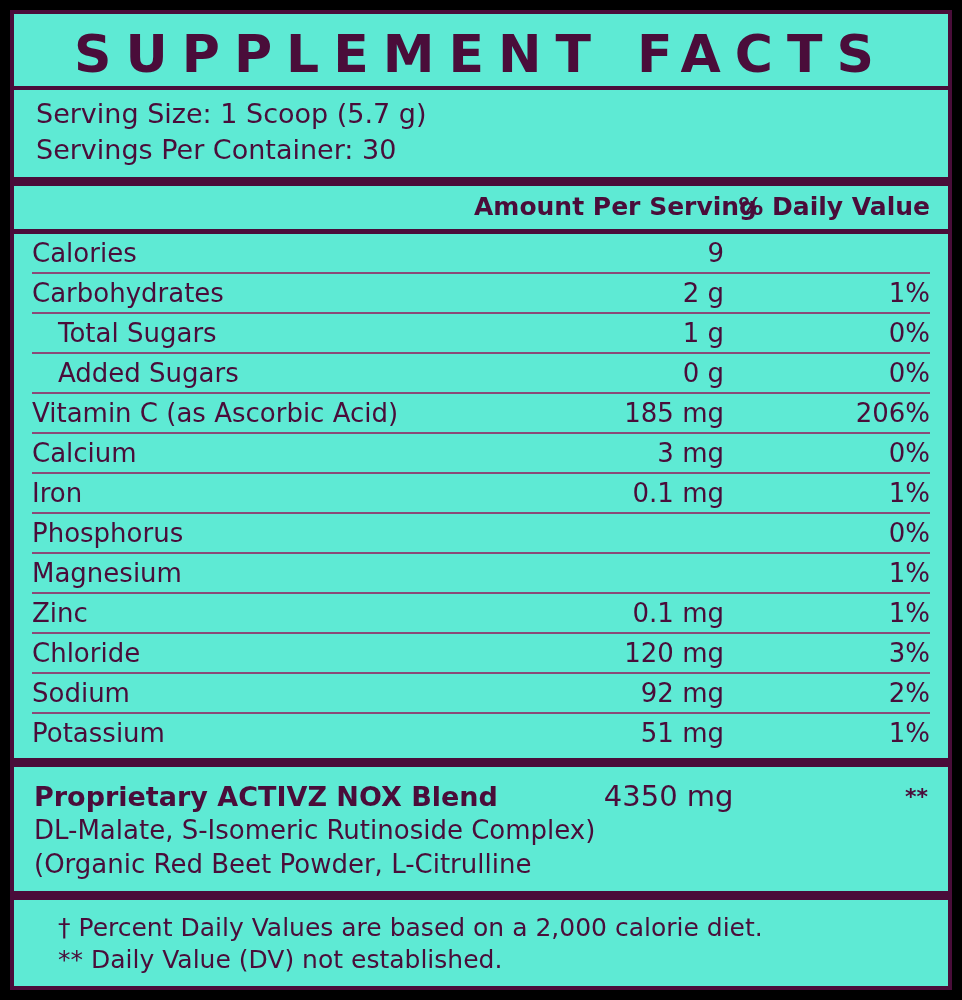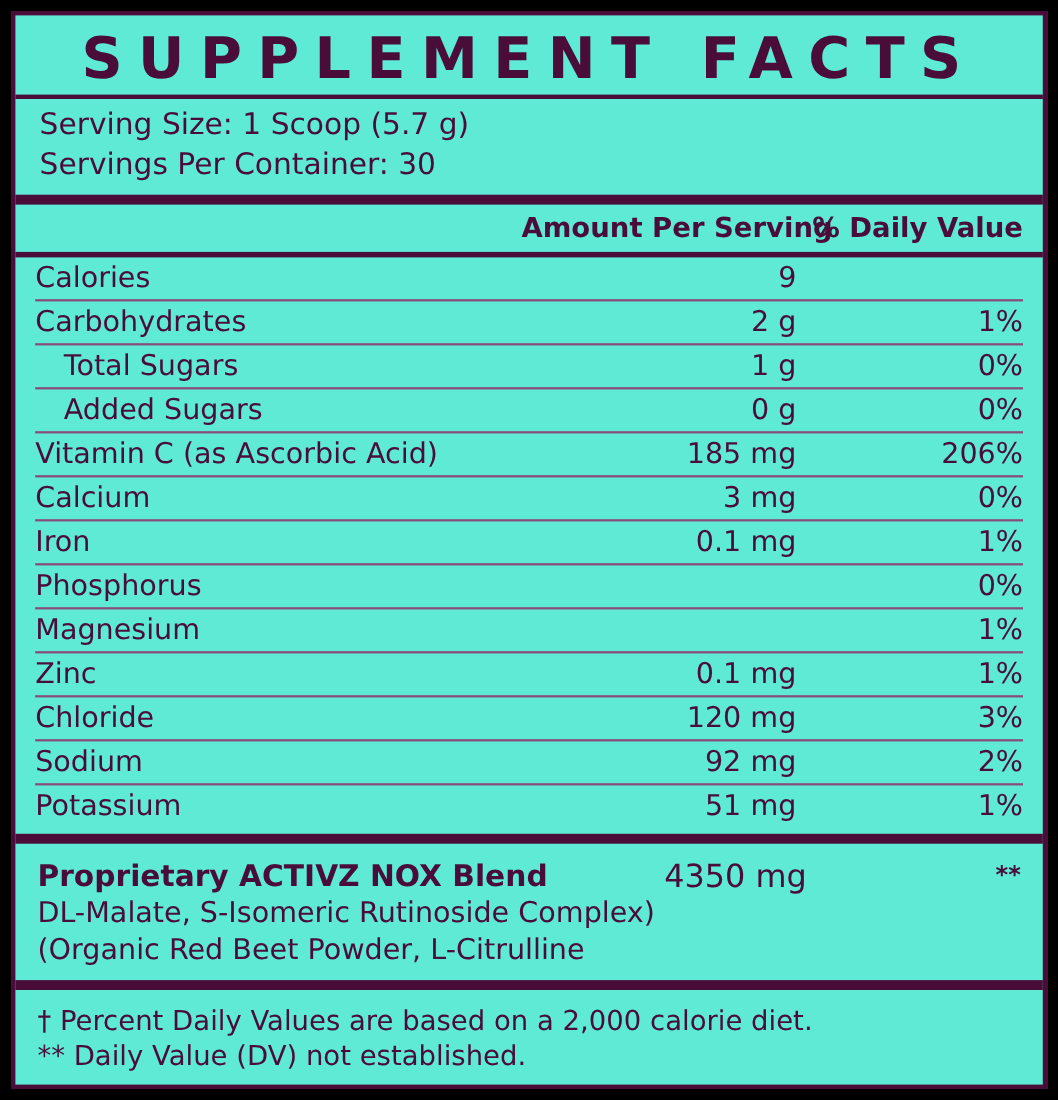--- a/index.html
+++ b/index.html
@@ -143,20 +143,21 @@
   }
 
   
   .footnotes {
     padding: 12px 20px 8px 20px;
     color: #4a0d3a;
   }
   .footnotes div {
     font-size: 25px;
     line-height: 1.3;
+    margin-left: 24px;
   }
   .spacer { flex: 1 1 auto; }
 </style>
 </head>
 <body>
 
 <div class="panel">
 
   <div class="title-bar">
     <div class="title">SUPPLEMENT FACTS</div>

